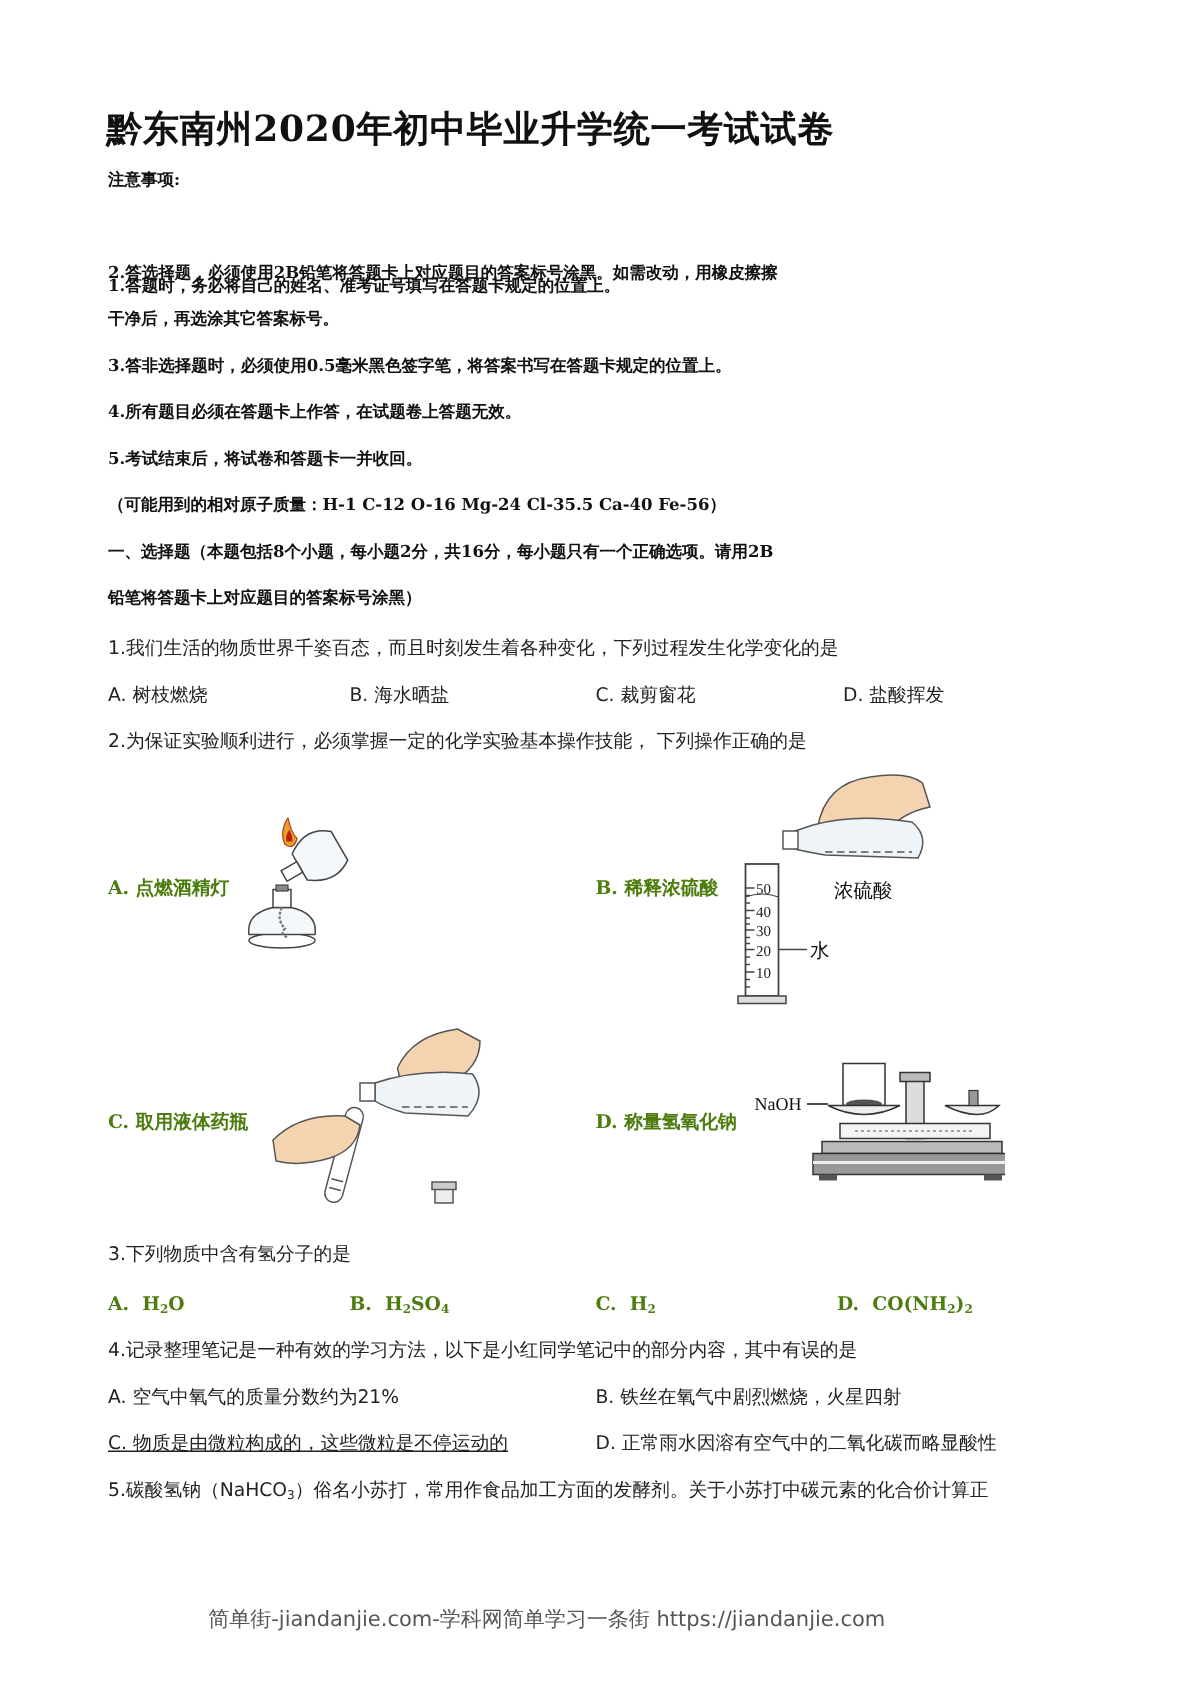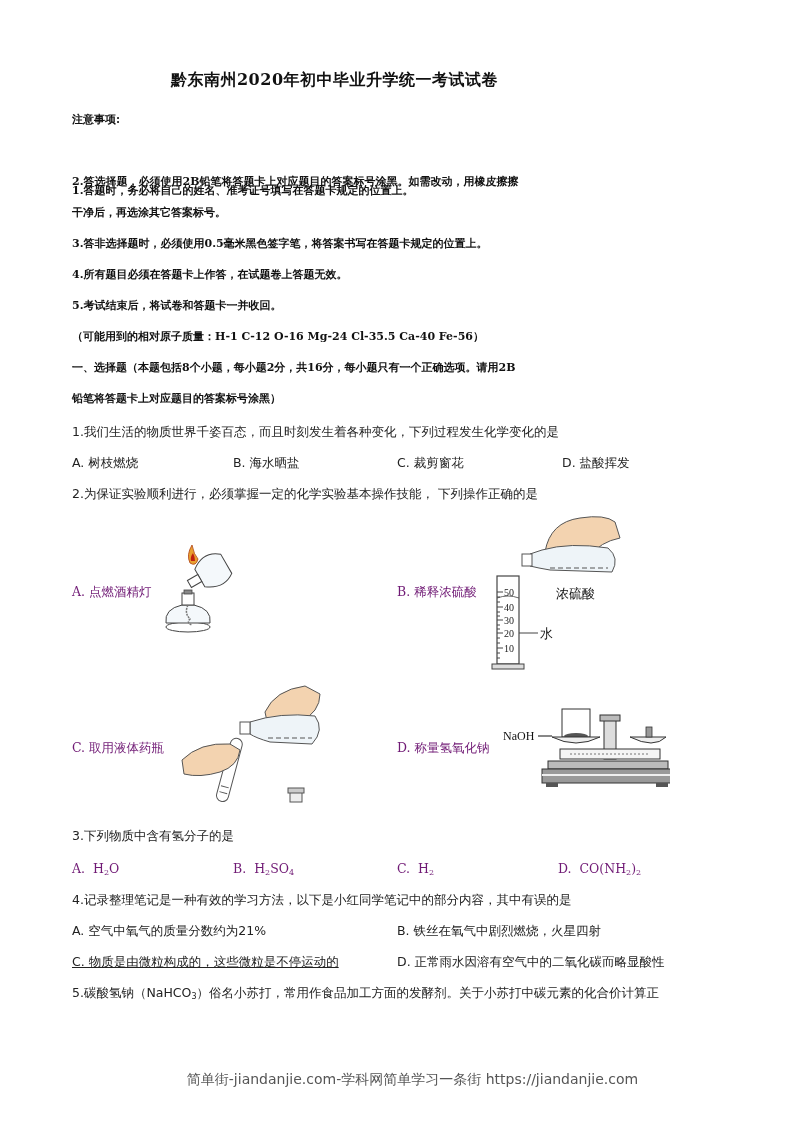--- a/index.html
+++ b/index.html
@@ -1,25 +1,25 @@
 <!DOCTYPE html>
 <html><head>
 <meta charset="utf-8">
 <style>
   html, body { margin: 0; padding: 0; background: #ffffff; }
   body { width: 793px; height: 1122px; position: relative; overflow: hidden; color: #111; }
   .serif { font-family: "DejaVu Serif", "Liberation Serif", serif; }
   .sans { font-family: "DejaVu Sans", "Liberation Sans", sans-serif; }
   .abs { position: absolute; white-space: nowrap; }
-  .title { top: 70px; left: 0; width: 627px; text-align: center; font-size: 16px; font-weight: bold; letter-spacing: 0.5px; padding-left: 21px; }
+  .title { top: 70px; left: 0; width: 627px; text-align: center; font-size: 24px; font-weight: bold; letter-spacing: 0.5px; }
   .bold-line { font-size: 11px; font-weight: bold; left: 72px; }
   .q-line { font-size: 12.5px; left: 72px; color: #222; text-align: center; }
   .opt { font-size: 12.5px; color: #222; text-align: center; }
-  .opt-serif { font-size: 12.5px; color: #701a75; }
-  .footer { top: 1071px; left: 0; width: 729px; text-align: center; font-size: 14px; color: #555; margin-left: 48px; }
+  .opt-serif { font-size: 12.5px; color: #4d7c0f; font-weight: bold; }
+  .footer { top: 1071px; left: 0; width: 729px; text-align: center; font-size: 14px; color: #555; }
   svg { position: absolute; }
   sub { font-size: 8px; vertical-align: -2px; }
 </style>
 </head>
 <body>
 
 <div>
 
   <div class="abs title serif">黔东南州2020年初中毕业升学统一考试试卷</div>
 

